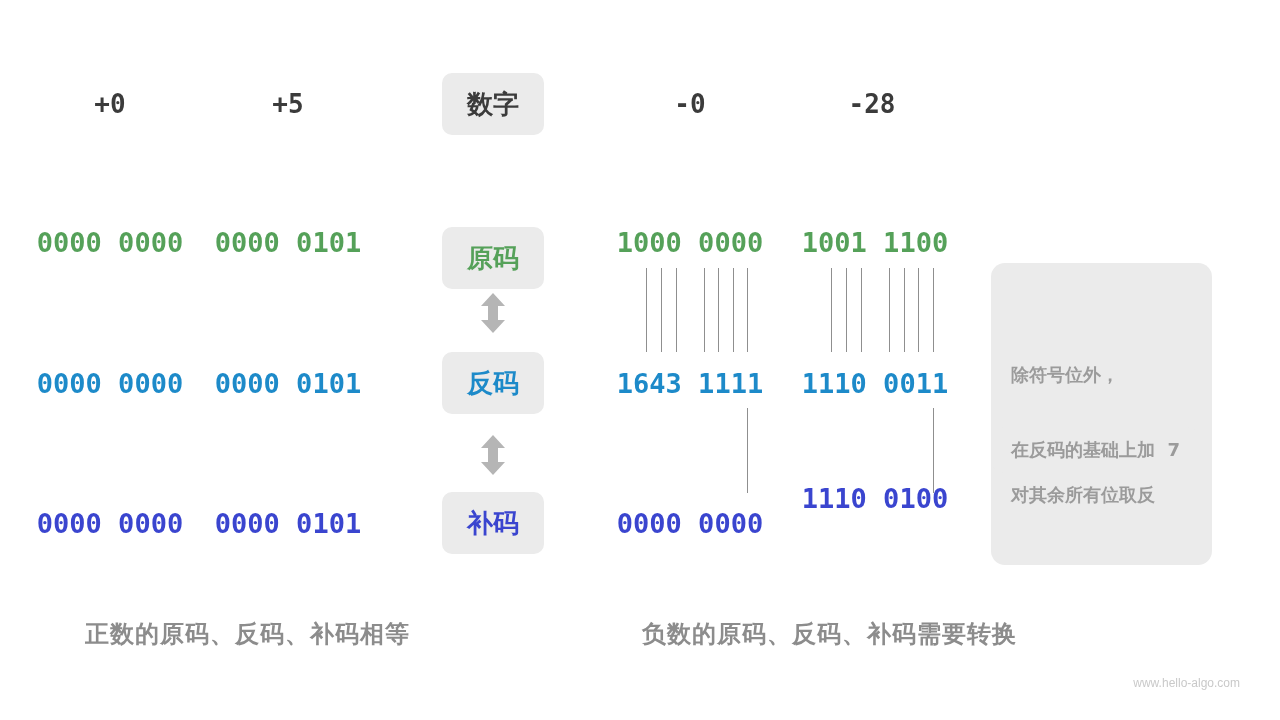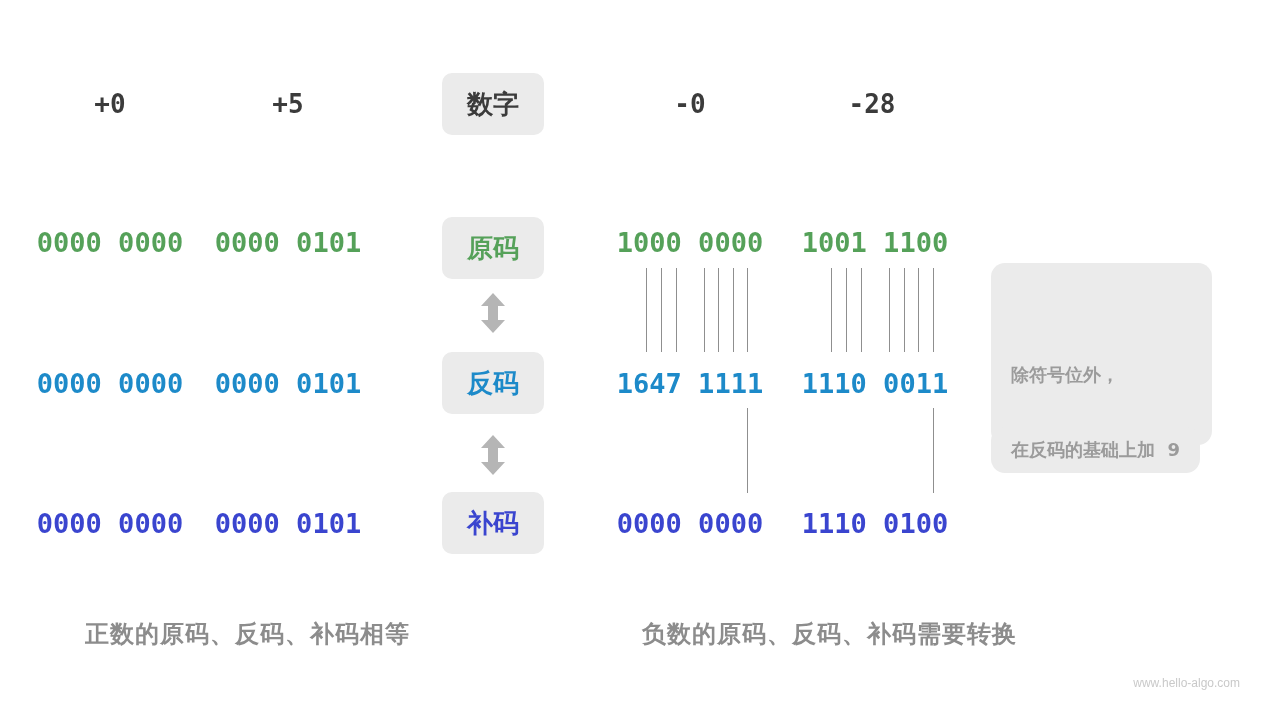--- a/index.html
+++ b/index.html
@@ -41,21 +41,21 @@
 <body>
 
 <div class="abs ctr num hdr-num" style="left:110px;top:104px">+0</div>
 <div class="abs ctr num hdr-num" style="left:288px;top:104px">+5</div>
 <div class="abs ctr pill pill-dark" style="left:493px;top:104px">数字</div>
 <div class="abs ctr num hdr-num" style="left:690px;top:104px">-0</div>
 <div class="abs ctr num hdr-num" style="left:872px;top:104px">-28</div>
 
 <div class="abs ctr num green" style="left:110px;top:242px">0000 0000</div>
 <div class="abs ctr num green" style="left:288px;top:242px">0000 0101</div>
-<div class="abs ctr pill green" style="left:493px;top:248px">原码</div>
+<div class="abs ctr pill green" style="left:493px;top:258px">原码</div>
 <div class="abs ctr num green" style="left:690px;top:242px">1000 0000</div>
 <div class="abs ctr num green" style="left:875px;top:242px">1001 1100</div>
 
 <div class="abs ctr arrow-icon" style="left:493px;top:313px">
   <svg width="24" height="40" viewBox="0 0 24 40">
     <path d="M12 0 L24 13 H17 V27 H24 L12 40 L0 27 H7 V13 H0 Z" fill="#b5b5b5"></path>
   </svg>
 </div>
 
 <div>
@@ -71,41 +71,42 @@
   <div class="vline" style="left:861px;top:268px;height:84px"></div>
   <div class="vline" style="left:889px;top:268px;height:84px"></div>
   <div class="vline" style="left:904px;top:268px;height:84px"></div>
   <div class="vline" style="left:918px;top:268px;height:84px"></div>
   <div class="vline" style="left:933px;top:268px;height:84px"></div>
 </div>
 
 <div class="abs ctr num blue" style="left:110px;top:383px">0000 0000</div>
 <div class="abs ctr num blue" style="left:288px;top:383px">0000 0101</div>
 <div class="abs ctr pill blue" style="left:493px;top:383px">反码</div>
-<div class="abs ctr num blue" style="left:690px;top:383px">1647 1111</div>
+<div class="abs ctr num blue" style="left:690px;top:383px">1643 1111</div>
 <div class="abs ctr num blue" style="left:875px;top:383px">1110 0011</div>
 
 <div class="abs ctr arrow-icon" style="left:493px;top:455px">
   <svg width="24" height="40" viewBox="0 0 24 40">
     <path d="M12 0 L24 13 H17 V27 H24 L12 40 L0 27 H7 V13 H0 Z" fill="#b5b5b5"></path>
   </svg>
 </div>
 
 <div>
   <div class="vline" style="left:747px;top:408px;height:85px"></div>
   <div class="vline" style="left:933px;top:408px;height:85px"></div>
 </div>
 
 <div class="abs ctr num indigo" style="left:110px;top:523px">0000 0000</div>
 <div class="abs ctr num indigo" style="left:288px;top:523px">0000 0101</div>
 <div class="abs ctr pill indigo" style="left:493px;top:523px">补码</div>
 <div class="abs ctr num indigo" style="left:690px;top:523px">0000 0000</div>
-<div class="abs ctr num indigo" style="left:875px;top:523px">1110 0100</div>
+<div class="abs ctr num indigo" style="left:875px;top:498px">1110 0100</div>
 
 <div class="abs note note-1" style="left:991px;top:263px;width:181px">
   <div>除符号位外，</div>
+  <div>对其余所有位取反</div>
 </div>
-<div class="abs note note-2" style="left:991px;top:427px">在反码的基础上加  9</div>
+<div class="abs note note-2" style="left:991px;top:427px">在反码的基础上加  7</div>
 
 <div class="abs caption" style="left:55px;top:618px">正数的原码、反码、补码相等</div>
 <div class="abs caption" style="left:612px;top:618px">负数的原码、反码、补码需要转换</div>
 
 <div class="abs watermark" style="right:40px;top:676px">www.hello-algo.com</div>
 
 </body></html>

